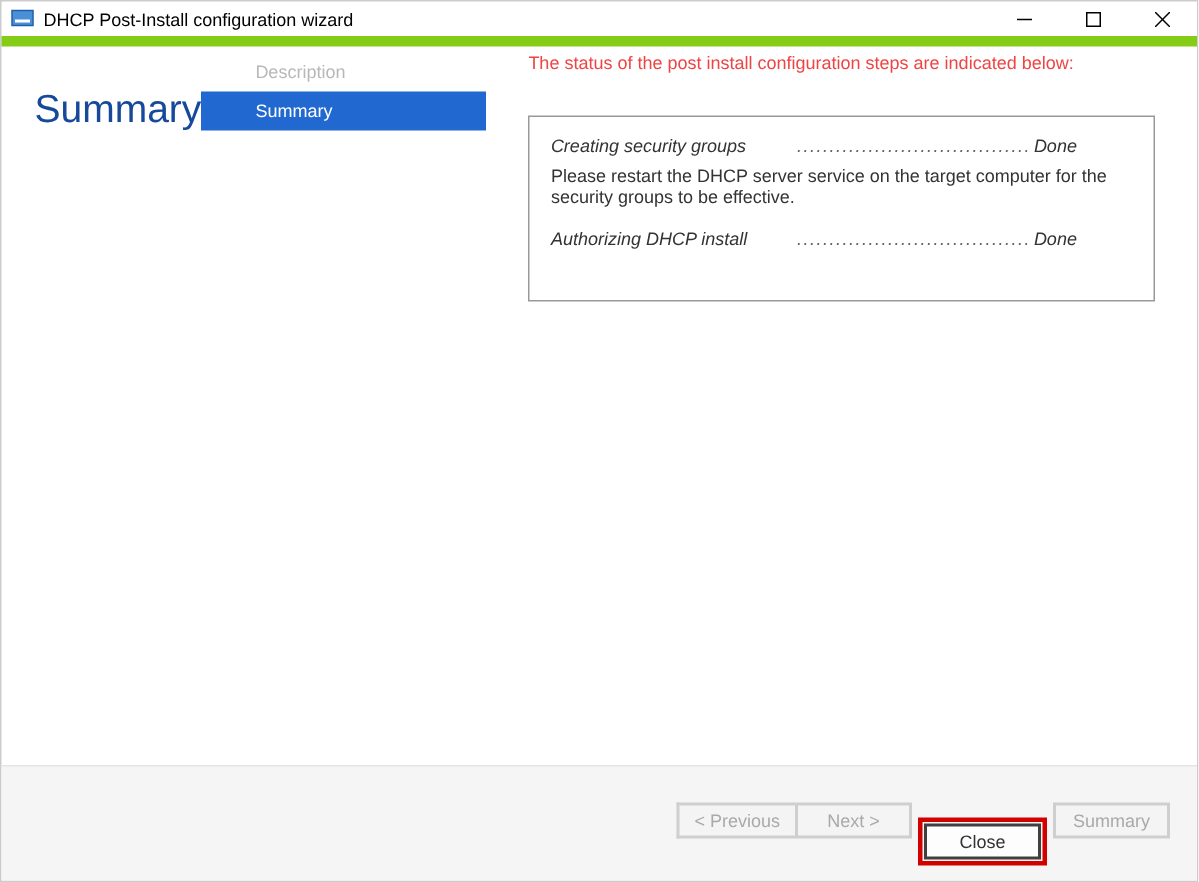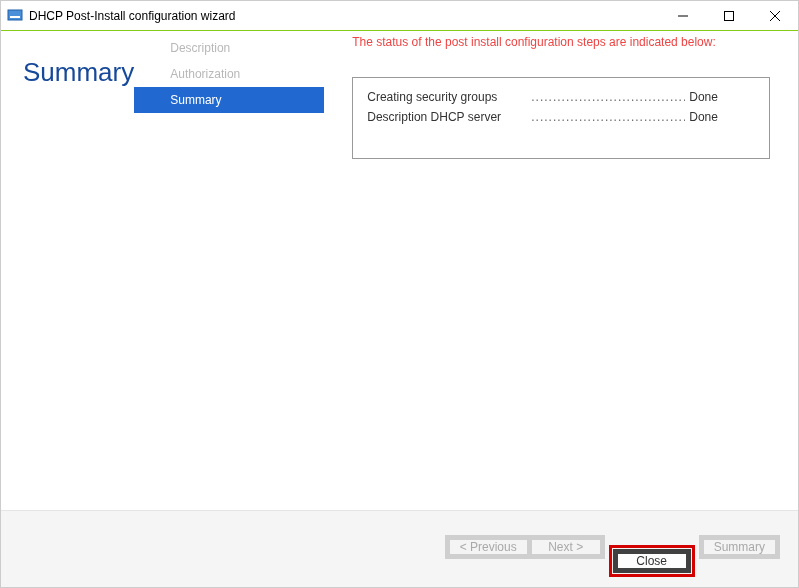--- a/index.html
+++ b/index.html
@@ -1,38 +1,38 @@
 <!DOCTYPE html>
 <html><head>
   <meta charset="utf-8">
   <style>
     * { box-sizing: border-box; margin: 0; padding: 0; }
     body { font-family: "Segoe UI", Tahoma, sans-serif; font-size: 12px; color: #333; background: #fff; width: 799px; height: 588px; overflow: hidden; }
     .window { width: 799px; height: 588px; display: flex; flex-direction: column; border: 1px solid #ccc; }
-    .titlebar { display: flex; align-items: center; height: 30px; padding: 0 0 0 6px; border-bottom: 1px solid #84cc16; }
+    .titlebar { display: flex; align-items: center; height: 30px; padding: 0 0 0 6px; border-bottom: 7px solid #84cc16; }
     .titlebar-icon { width: 16px; height: 16px; margin-right: 6px; display: inline-flex; align-items: center; justify-content: center; }
     .titlebar-title { flex: 1; font-size: 12px; color: #000; }
     .winbtn { width: 46px; height: 30px; display: flex; align-items: center; justify-content: center; background: transparent; border: none; }
     .content { flex: 1; display: flex; flex-direction: row; padding: 0px 0px 0 0px; }
     .heading { font-size: 26px; font-weight: 300; color: #16499a; padding: 26px 0 24px 22px; }
     .body { flex: 1; display: flex; }
     .sidebar { width: 190px; padding-top: 4px; }
     .sidebar-item { height: 26px; display: flex; align-items: center; padding-left: 36px; font-size: 12px; }
     .sidebar-item.disabled { color: #b8b8b8; }
     .sidebar-item.active { background: #2169d1; color: #fff; }
     .main { flex: 1; padding: 4px 28px 0 28px; }
     .intro { font-size: 12px; color: #ef4444; margin-bottom: 28px; }
     .results-box { border: 1px solid #999; padding: 12px 14px 28px 14px; }
-    .step-row { display: flex; align-items: center; font-size: 12px; margin-bottom: 6px; }
+    .step-row { display: flex; align-items: center; font-size: 12px; margin-bottom: 6px; font-style: italic; }
     .step-label { width: 160px; }
     .dots { letter-spacing: 1px; color: #666; margin: 0 4px; flex: 0 0 auto; width: 154px; overflow: hidden; white-space: nowrap; }
     .step-status { }
     .step-msg { font-size: 12px; margin: 2px 0 14px 0; }
     .footer { display: flex; justify-content: flex-end; align-items: center; gap: 8px; padding: 10px 18px 14px 0; border-top: 1px solid #e5e5e5; background: #f5f5f5; }
-    .btn { min-width: 78px; height: 24px; font-size: 12px; border: 5px solid #404040; background: #fdfdfd; color: #333; padding: 0 10px; }
+    .btn { min-width: 78px; height: 24px; font-size: 12px; border: 2px solid #404040; background: #fdfdfd; color: #333; padding: 0 10px; }
     .btn:disabled { color: #a9a9a9; background: #f4f4f4; border-color: #cfcfcf; }
     .btn-pair { display: flex; gap: 0; }
     .btn-pair .btn:first-child { border-right: none; }
     .btn.highlight-frame { outline: 3px solid #d30000; outline-offset: 1px; margin-top: 28px; }
   </style>
 </head>
 <body>
 
 <div class="window">
 
@@ -63,40 +63,38 @@
   </div>
 
   <div class="content">
     <div class="heading">Summary</div>
 
     <div class="body">
       <div class="sidebar">
         <div class="sidebar-item disabled">
           <span>Description</span>
         </div>
-        <div class="sidebar-item disabled">
-          <span>Authorization</span>
-        </div>
         <div class="sidebar-item active">
           <span>Summary</span>
         </div>
       </div>
 
       <div class="main">
         <div class="intro">The status of the post install configuration steps are indicated below:</div>
 
         <div class="results-box">
           <div class="step-row">
             <span class="step-label">Creating security groups</span>
             <span class="dots">....................................</span>
             <span class="step-status">Done</span>
           </div>
+          <div class="step-msg">Please restart the DHCP server service on the target computer for the security groups to be effective.</div>
 
           <div class="step-row">
-            <span class="step-label">Description DHCP server</span>
+            <span class="step-label">Authorizing DHCP install</span>
             <span class="dots">....................................</span>
             <span class="step-status">Done</span>
           </div>
         </div>
       </div>
     </div>
   </div>
 
   <div class="footer">
     <div class="btn-pair">

